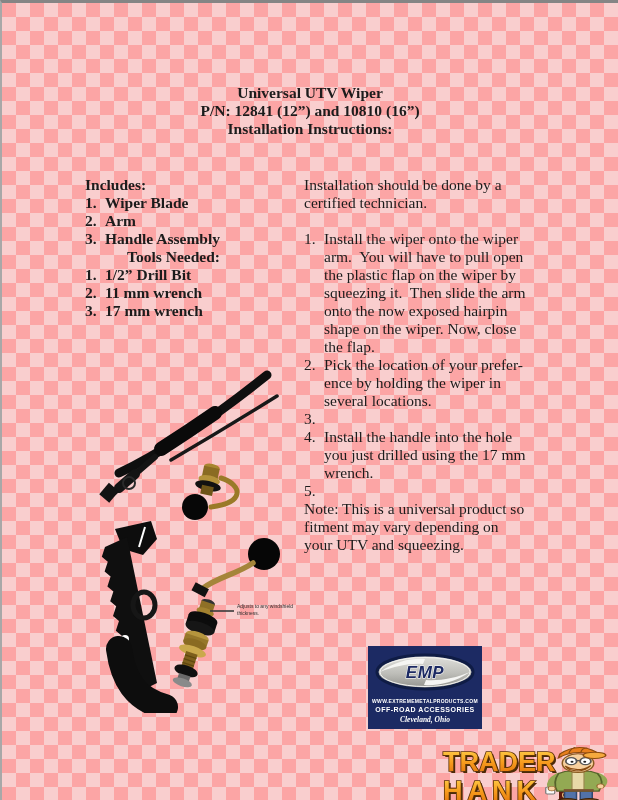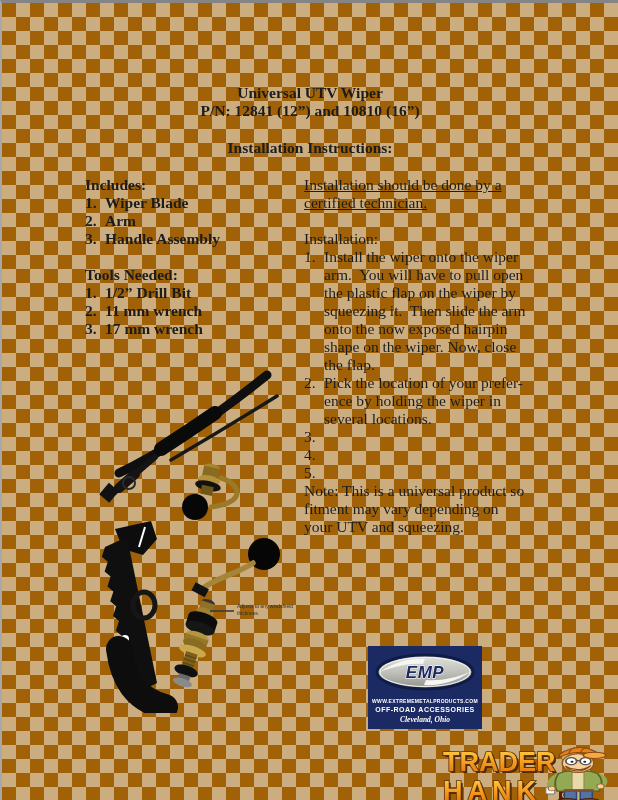--- a/index.html
+++ b/index.html
@@ -1,42 +1,42 @@
 <!DOCTYPE html>
 <html><head>
 <meta charset="utf-8">
 <style>
   html,body{margin:0;padding:0;background:#ddd;}
   .page{
-    position:relative;width:618px;height:800px;background:#a16207;
+    position:relative;width:618px;height:800px;background:#fca5a5;
     font-family:"Liberation Serif","DejaVu Serif",serif;color:#1c1c1c;
     overflow:hidden;box-sizing:border-box;
     border-top:3px solid #858585;border-left:2px solid #a8a8a8;
   }
   
   .page::before{
     content:"";position:absolute;inset:0;pointer-events:none;
     background-image:
       linear-gradient(45deg,#f8f8f8 25%,transparent 25%,transparent 75%,#f8f8f8 75%),
       linear-gradient(45deg,#f8f8f8 25%,transparent 25%,transparent 75%,#f8f8f8 75%);
     background-size:28px 28px;background-position:0 0,14px 14px;opacity:.5;
   }
   .title-block{position:absolute;top:81px;left:0;right:0;text-align:center;
     font-weight:bold;font-size:15.5px;line-height:18px;}
-  .subtitle{margin-top:19px;}
+  .subtitle{}
 
   .left-col{position:absolute;left:83px;top:173px;font-size:15.5px;line-height:18px;font-weight:bold;}
   .list-row{display:flex;}
   .list-num{width:20px;flex:none;}
-  .tools-title{margin-top:18px;}
+  .tools-title{text-align:right;}
 
   .right-col{position:absolute;left:302px;top:173px;width:290px;
     font-size:15.5px;line-height:18px;}
   .pre{white-space:pre;}
-  .intro{margin-bottom:18px;text-decoration:underline;}
+  .intro{margin-bottom:18px;}
   .step{display:flex;}
   .step-num{width:20px;flex:none;}
 
   .photo1{position:absolute;left:57px;top:360px;width:250px;height:158px;}
   .photo2{position:absolute;left:45px;top:498px;width:270px;height:212px;}
   .emp-svg{position:absolute;left:366px;top:643px;width:114px;height:83px;}
   .trader-svg{position:absolute;left:440px;top:741px;width:178px;height:59px;}
 </style>
 </head>
 <body>
@@ -74,21 +74,20 @@
     </div>
     <div class="list-row">
       <span class="list-num">3.</span>
       <span>17 mm wrench</span>
     </div>
   </section>
 
   <section class="right-col">
     <div class="pre intro">Installation should be done by a
 certified technician.</div>
-    <div>Installation:</div>
     <div class="step">
       <span class="step-num">1.</span>
       <span class="pre">Install the wiper onto the wiper
 arm.  You will have to pull open
 the plastic flap on the wiper by
 squeezing it.  Then slide the arm
 onto the now exposed hairpin
 shape on the wiper. Now, close
 the flap.</span>
     </div>
@@ -96,20 +95,23 @@
       <span class="step-num">2.</span>
       <span class="pre">Pick the location of your prefer-
 ence by holding the wiper in
 several locations.</span>
     </div>
     <div class="step">
       <span class="step-num">3.</span>
     </div>
     <div class="step">
       <span class="step-num">4.</span>
+      <span class="pre">Install the handle into the hole
+you just drilled using the 17 mm
+wrench.</span>
     </div>
     <div class="step">
       <span class="step-num">5.</span>
     </div>
     <div class="pre">Note: This is a universal product so
 fitment may vary depending on
 your UTV and squeezing.</div>
   </section>
 
   <svg class="photo1" viewBox="0 0 250 158">

